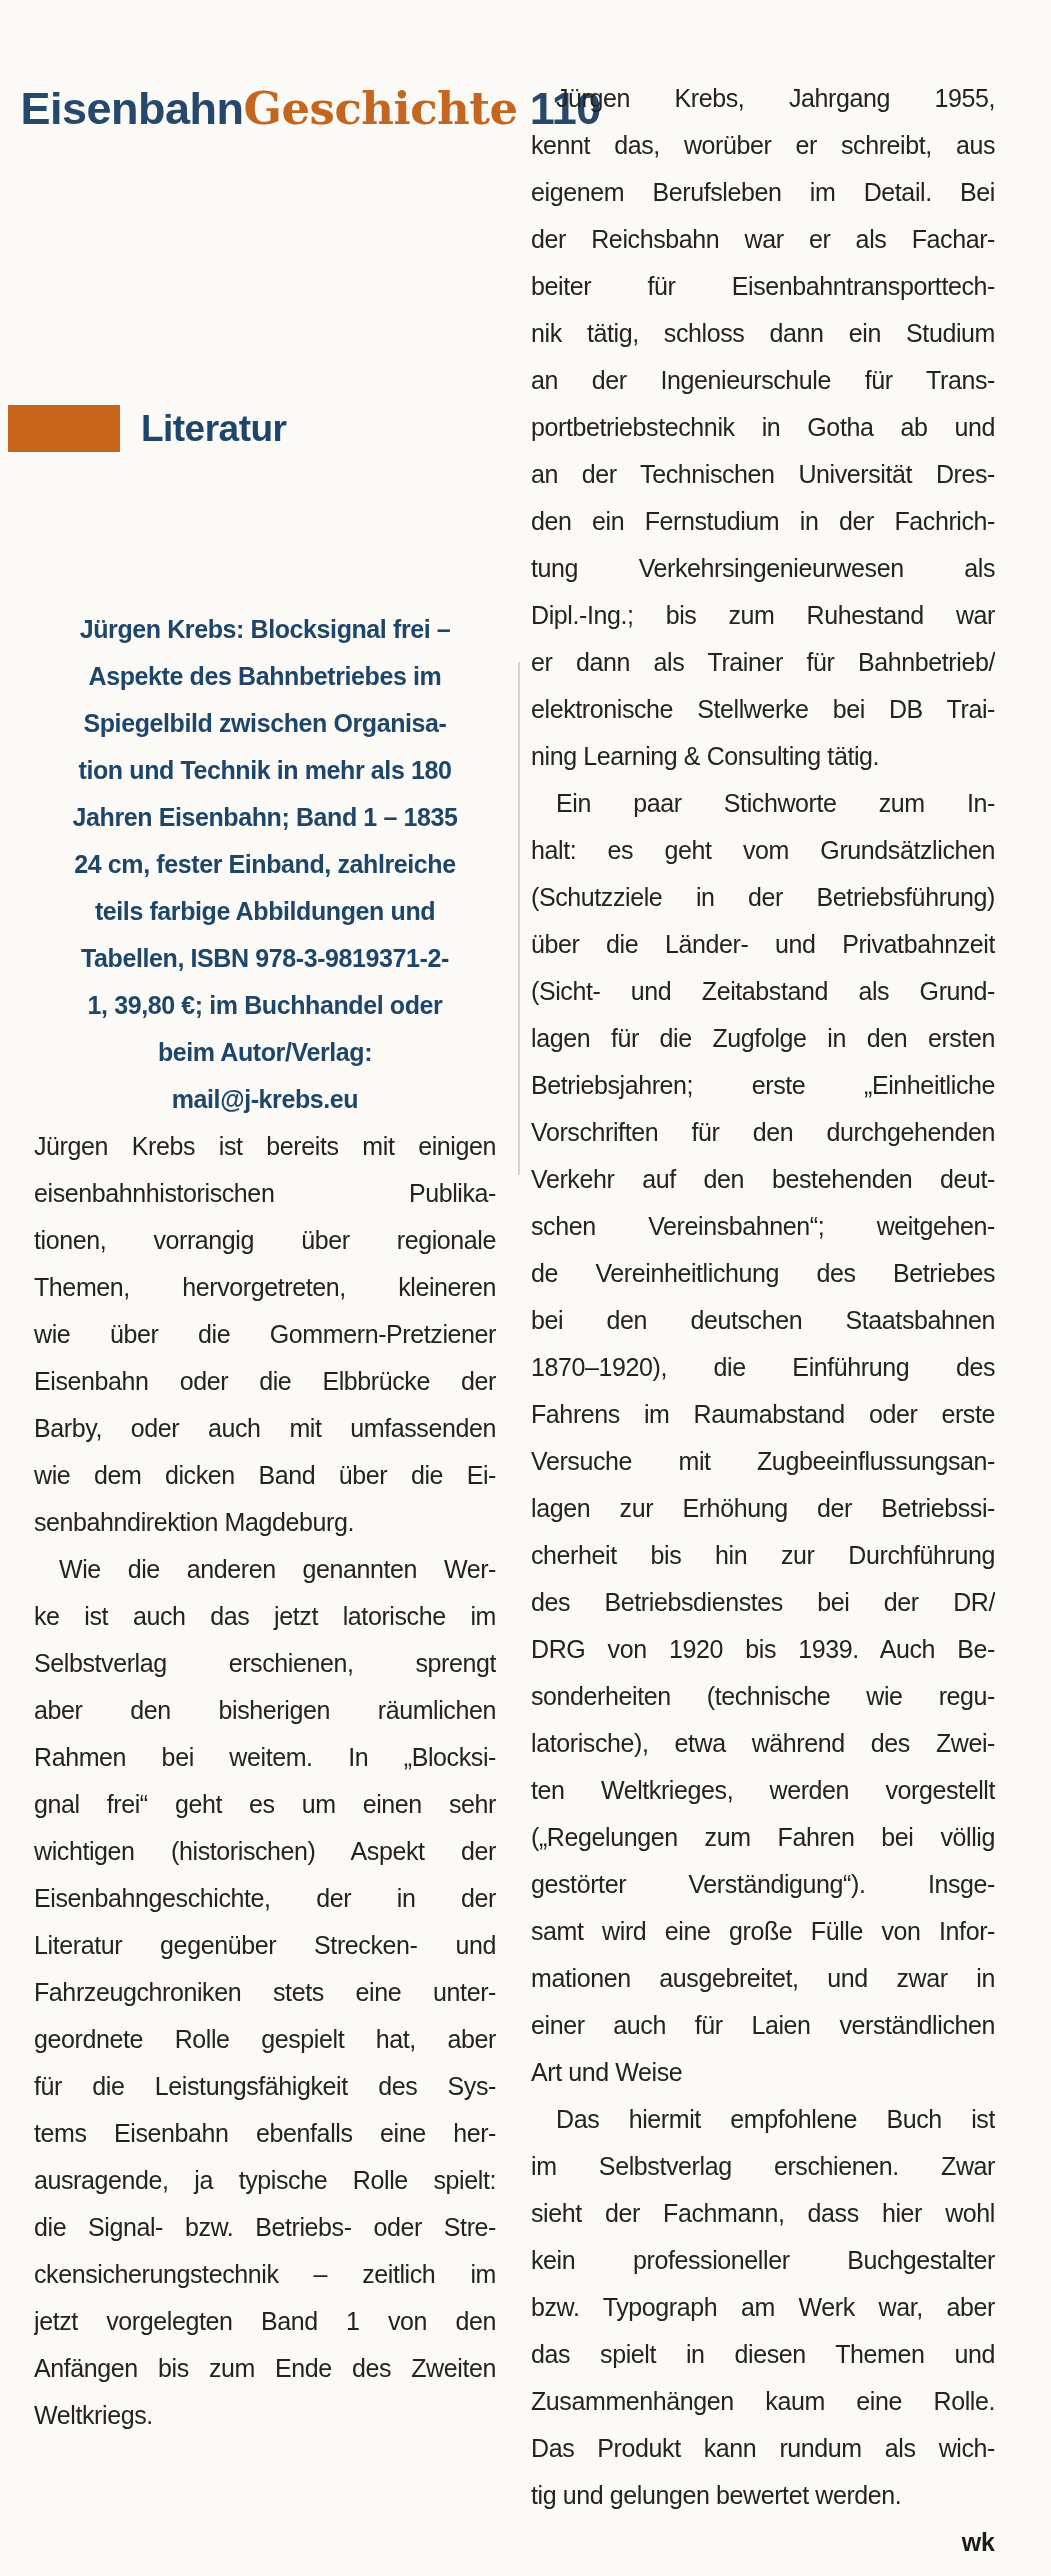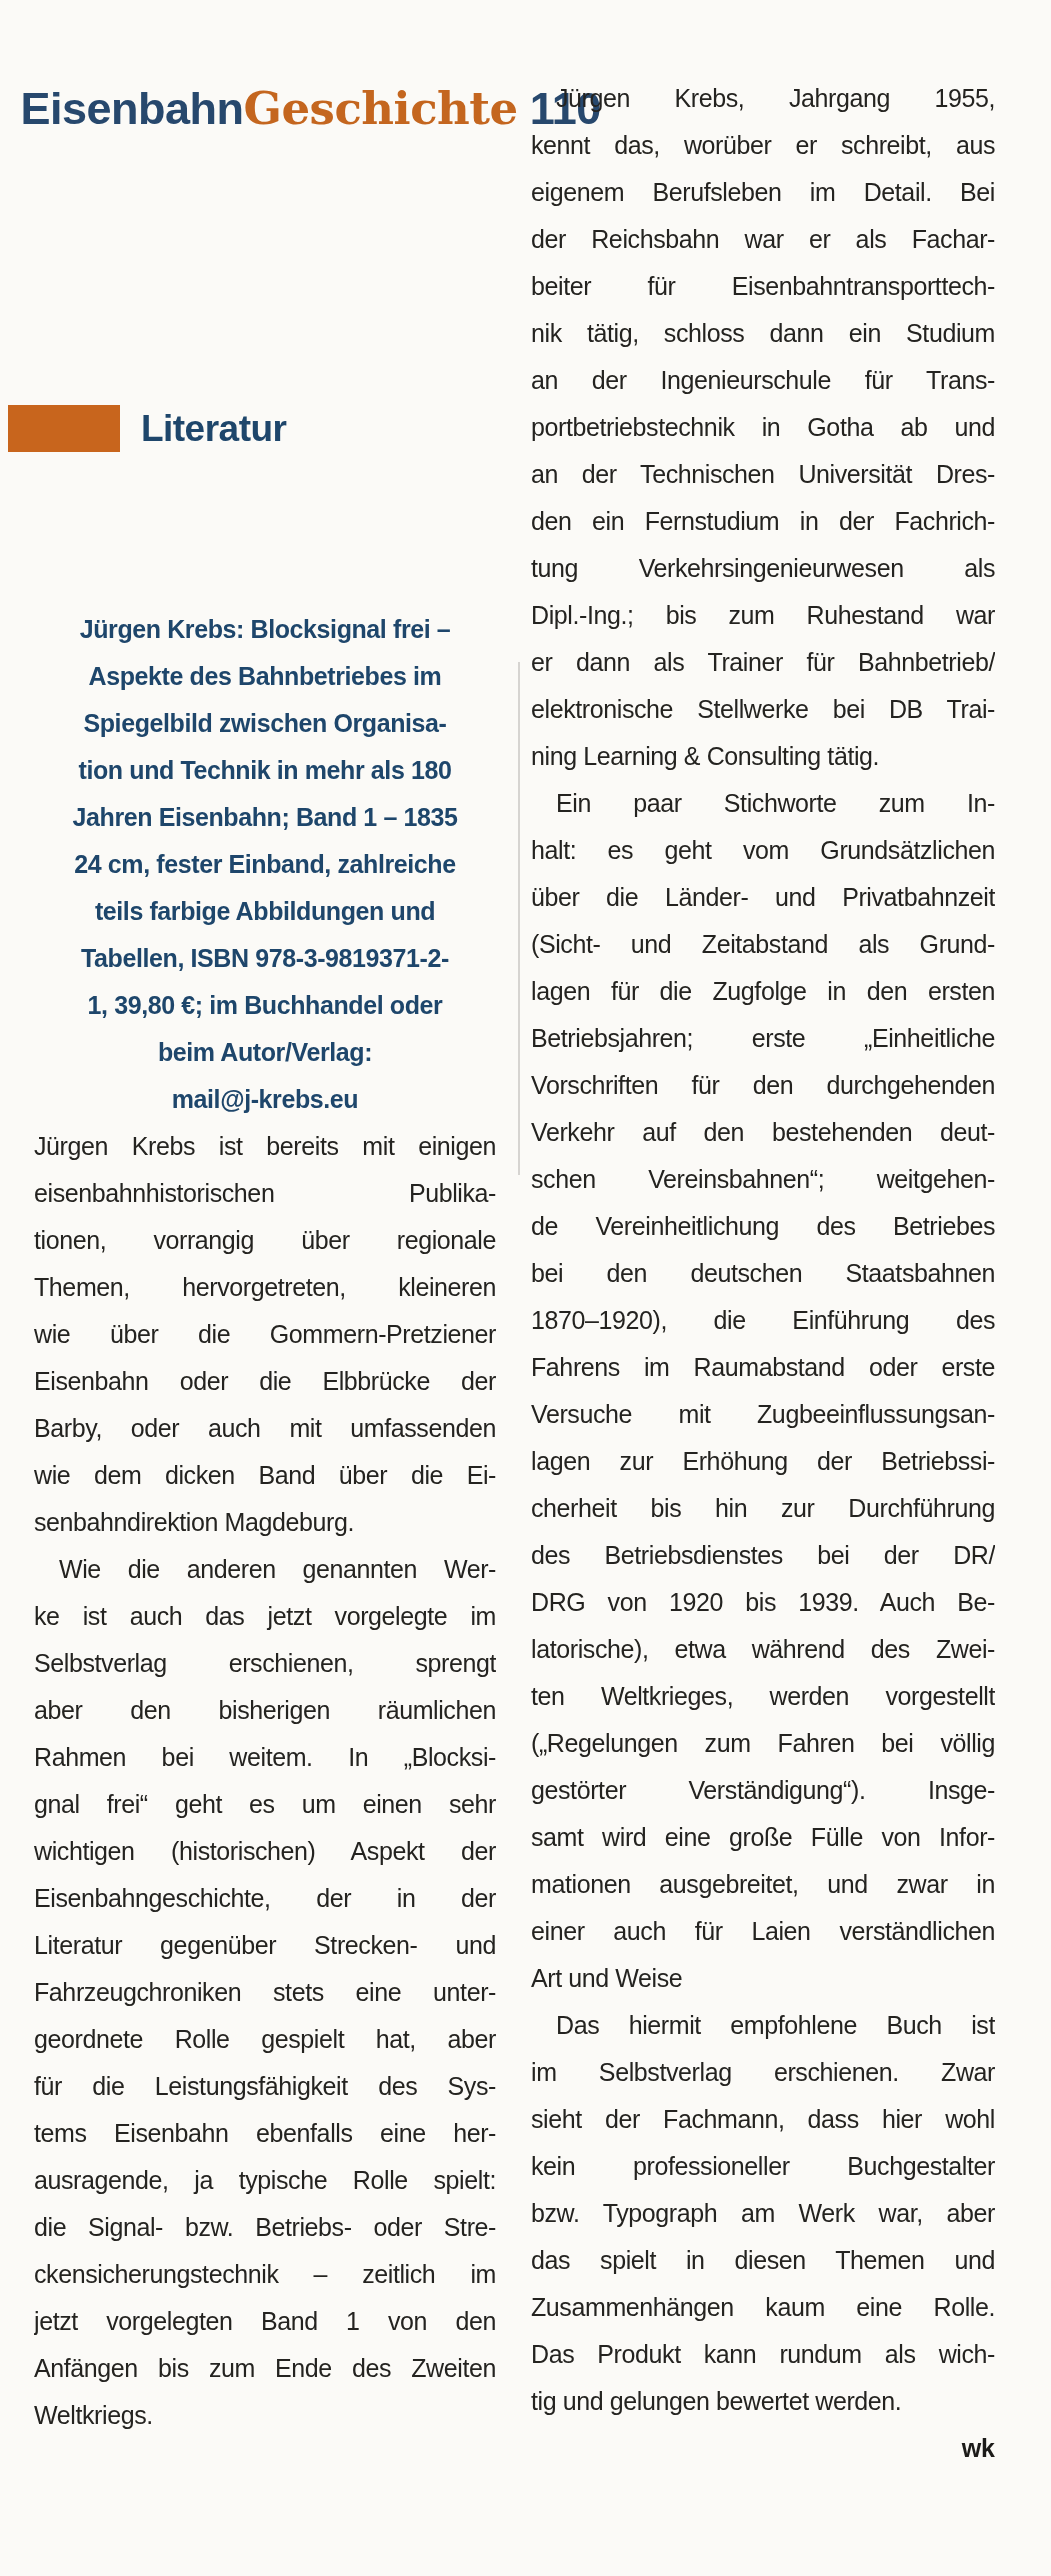--- a/index.html
+++ b/index.html
@@ -98,21 +98,21 @@
           <div class="line">tionen, vorrangig über regionale</div>
           <div class="line">Themen, hervorgetreten, kleineren</div>
           <div class="line">wie über die Gommern-Pretziener</div>
           <div class="line">Eisenbahn oder die Elbbrücke der</div>
           <div class="line">Barby, oder auch mit umfassenden</div>
           <div class="line">wie dem dicken Band über die Ei-</div>
           <div class="line end">senbahndirektion Magdeburg.</div>
         </div>
         <div>
           <div class="line ind">Wie die anderen genannten Wer-</div>
-          <div class="line">ke ist auch das jetzt vorgelegte im</div>
+          <div class="line">ke ist auch das jetzt latorische im</div>
           <div class="line">Selbstverlag erschienen, sprengt</div>
           <div class="line">aber den bisherigen räumlichen</div>
           <div class="line">Rahmen bei weitem. In „Blocksi-</div>
           <div class="line">gnal frei“ geht es um einen sehr</div>
           <div class="line">wichtigen (historischen) Aspekt der</div>
           <div class="line">Eisenbahngeschichte, der in der</div>
           <div class="line">Literatur gegenüber Strecken- und</div>
           <div class="line">Fahrzeugchroniken stets eine unter-</div>
           <div class="line">geordnete Rolle gespielt hat, aber</div>
           <div class="line">für die Leistungsfähigkeit des Sys-</div>
@@ -142,36 +142,38 @@
           <div class="line">den ein Fernstudium in der Fachrich-</div>
           <div class="line">tung Verkehrsingenieurwesen als</div>
           <div class="line">Dipl.-Ing.; bis zum Ruhestand war</div>
           <div class="line">er dann als Trainer für Bahnbetrieb/</div>
           <div class="line">elektronische Stellwerke bei DB Trai-</div>
           <div class="line end">ning Learning &amp; Consulting tätig.</div>
         </div>
         <div>
           <div class="line ind">Ein paar Stichworte zum In-</div>
           <div class="line">halt: es geht vom Grundsätzlichen</div>
+          <div class="line">(Schutzziele in der Betriebsführung)</div>
           <div class="line">über die Länder- und Privatbahnzeit</div>
           <div class="line">(Sicht- und Zeitabstand als Grund-</div>
           <div class="line">lagen für die Zugfolge in den ersten</div>
           <div class="line">Betriebsjahren; erste „Einheitliche</div>
           <div class="line">Vorschriften für den durchgehenden</div>
           <div class="line">Verkehr auf den bestehenden deut-</div>
           <div class="line">schen Vereinsbahnen“; weitgehen-</div>
           <div class="line">de Vereinheitlichung des Betriebes</div>
           <div class="line">bei den deutschen Staatsbahnen</div>
           <div class="line">1870–1920), die Einführung des</div>
           <div class="line">Fahrens im Raumabstand oder erste</div>
           <div class="line">Versuche mit Zugbeeinflussungsan-</div>
           <div class="line">lagen zur Erhöhung der Betriebssi-</div>
           <div class="line">cherheit bis hin zur Durchführung</div>
           <div class="line">des Betriebsdienstes bei der DR/</div>
           <div class="line">DRG von 1920 bis 1939. Auch Be-</div>
+          <div class="line">sonderheiten (technische wie regu-</div>
           <div class="line">latorische), etwa während des Zwei-</div>
           <div class="line">ten Weltkrieges, werden vorgestellt</div>
           <div class="line">(„Regelungen zum Fahren bei völlig</div>
           <div class="line">gestörter Verständigung“). Insge-</div>
           <div class="line">samt wird eine große Fülle von Infor-</div>
           <div class="line">mationen ausgebreitet, und zwar in</div>
           <div class="line">einer auch für Laien verständlichen</div>
           <div class="line end">Art und Weise</div>
         </div>
         <div>

